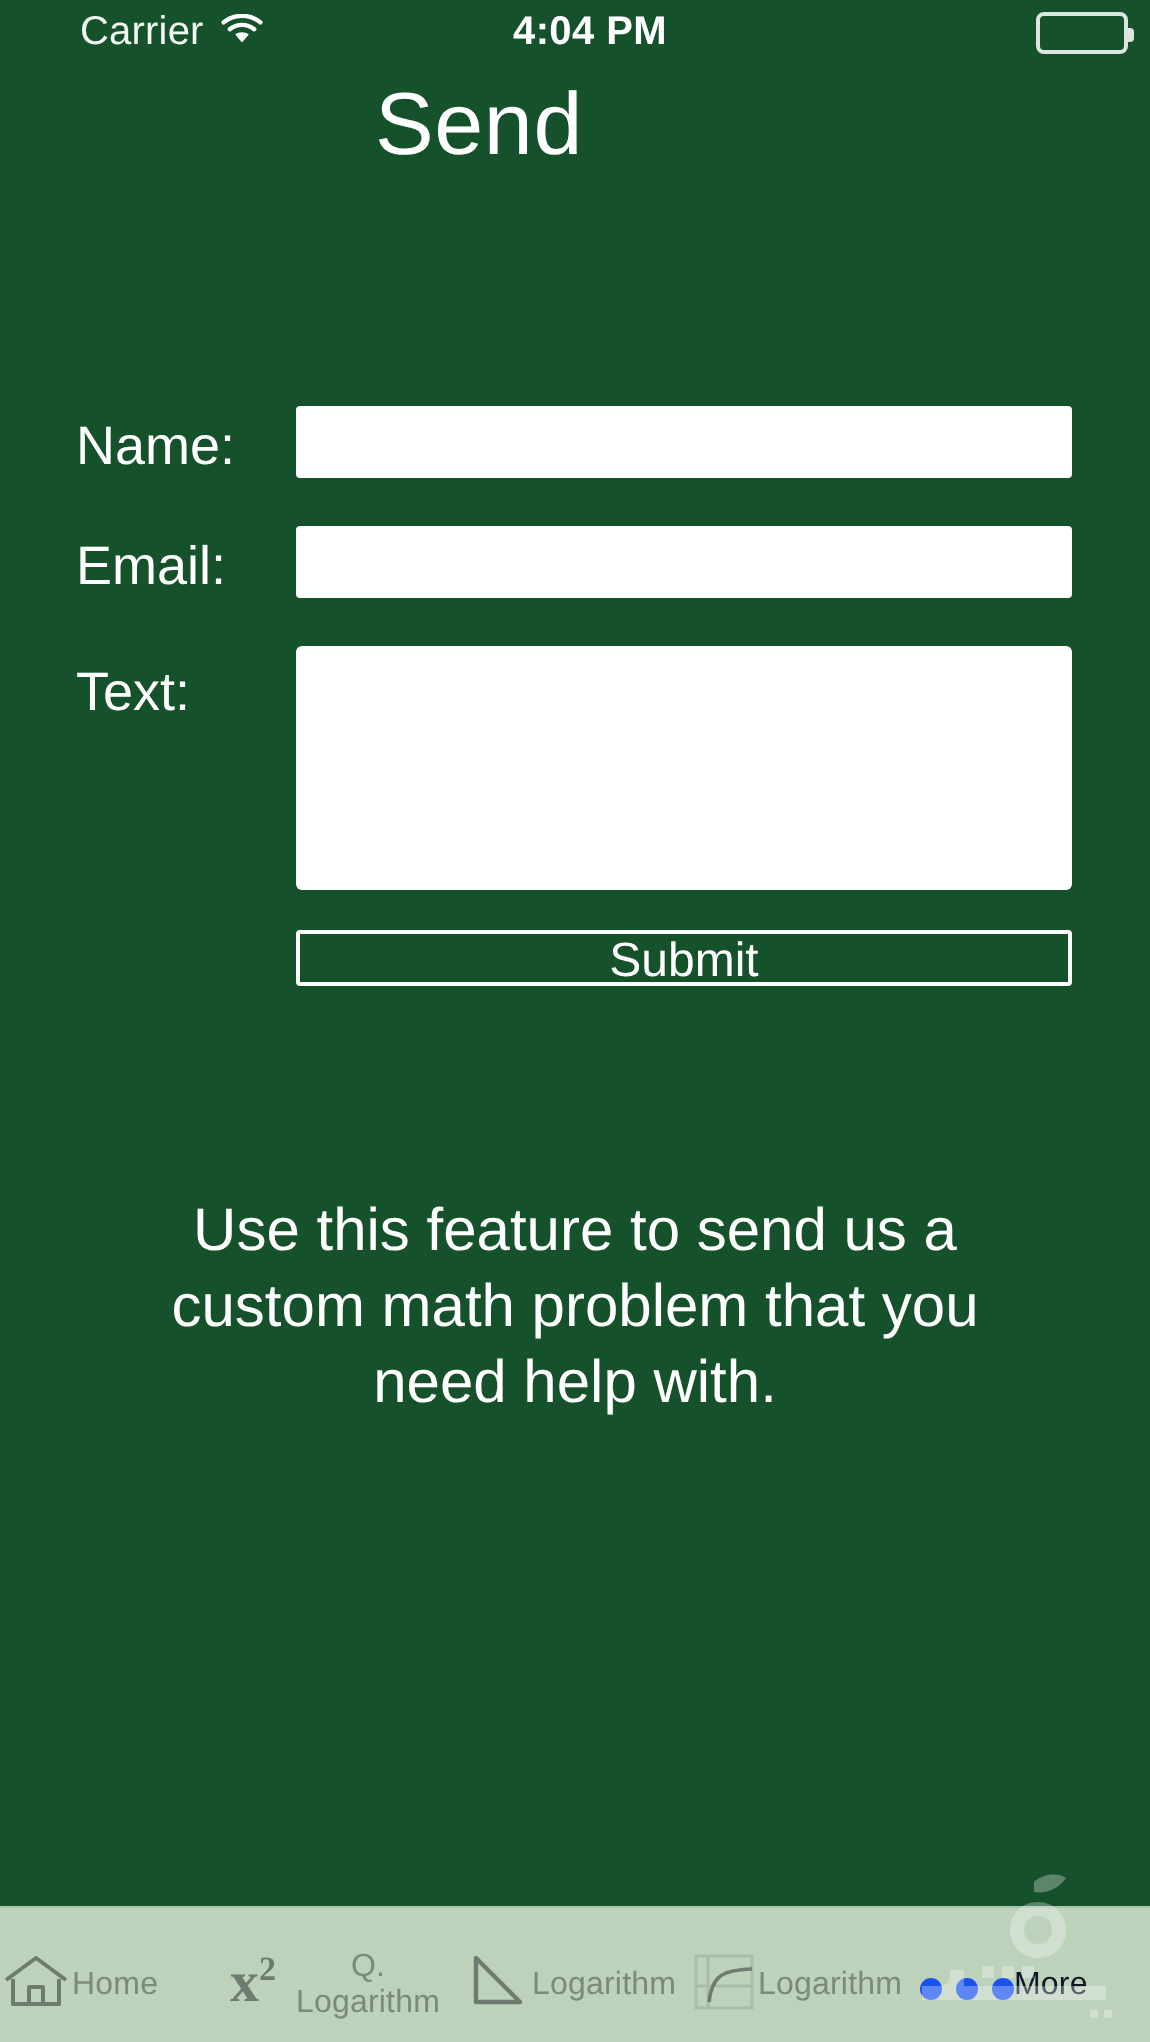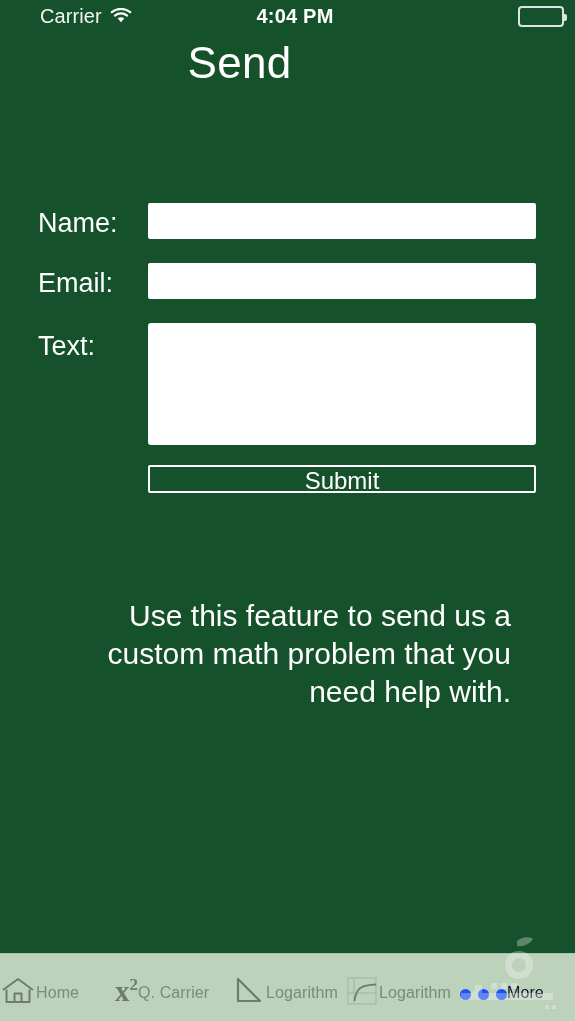--- a/index.html
+++ b/index.html
@@ -165,21 +165,21 @@
     padding: 0;
     box-sizing: border-box;
   }
 
   
   .description {
     position: absolute;
     top: 597px;
     left: 64px;
     width: 447px;
-    text-align: right;
+    text-align: center;
     color: #ffffff;
     font-size: 30px;
     line-height: 38px;
   }
 
   
   .tabbar {
     position: absolute;
     bottom: 0;
     left: 0;
@@ -315,21 +315,21 @@
           <path d="M14.5 26 L14.5 17.5 L21.5 17.5 L21.5 26" stroke="#6d7c6e" stroke-width="2" fill="none" stroke-linejoin="round"></path>
         </svg>
       </div>
       <div class="tab-label">Home</div>
     </div>
 
     <div class="tab">
       <div class="tab-icon">
         <span class="x2"><b>x</b><sup>2</sup></span>
       </div>
-      <div class="tab-label">Q. Carrier</div>
+      <div class="tab-label">Q. Logarithm</div>
     </div>
 
     <div class="tab">
       <div class="tab-icon">
         <svg width="36" height="32" viewBox="0 0 36 32">
           <path d="M8 4 L8 26 L30 26 Z" stroke="#6d7c6e" stroke-width="2.2" fill="none" stroke-linejoin="round"></path>
         </svg>
       </div>
       <div class="tab-label">Logarithm</div>
     </div>

